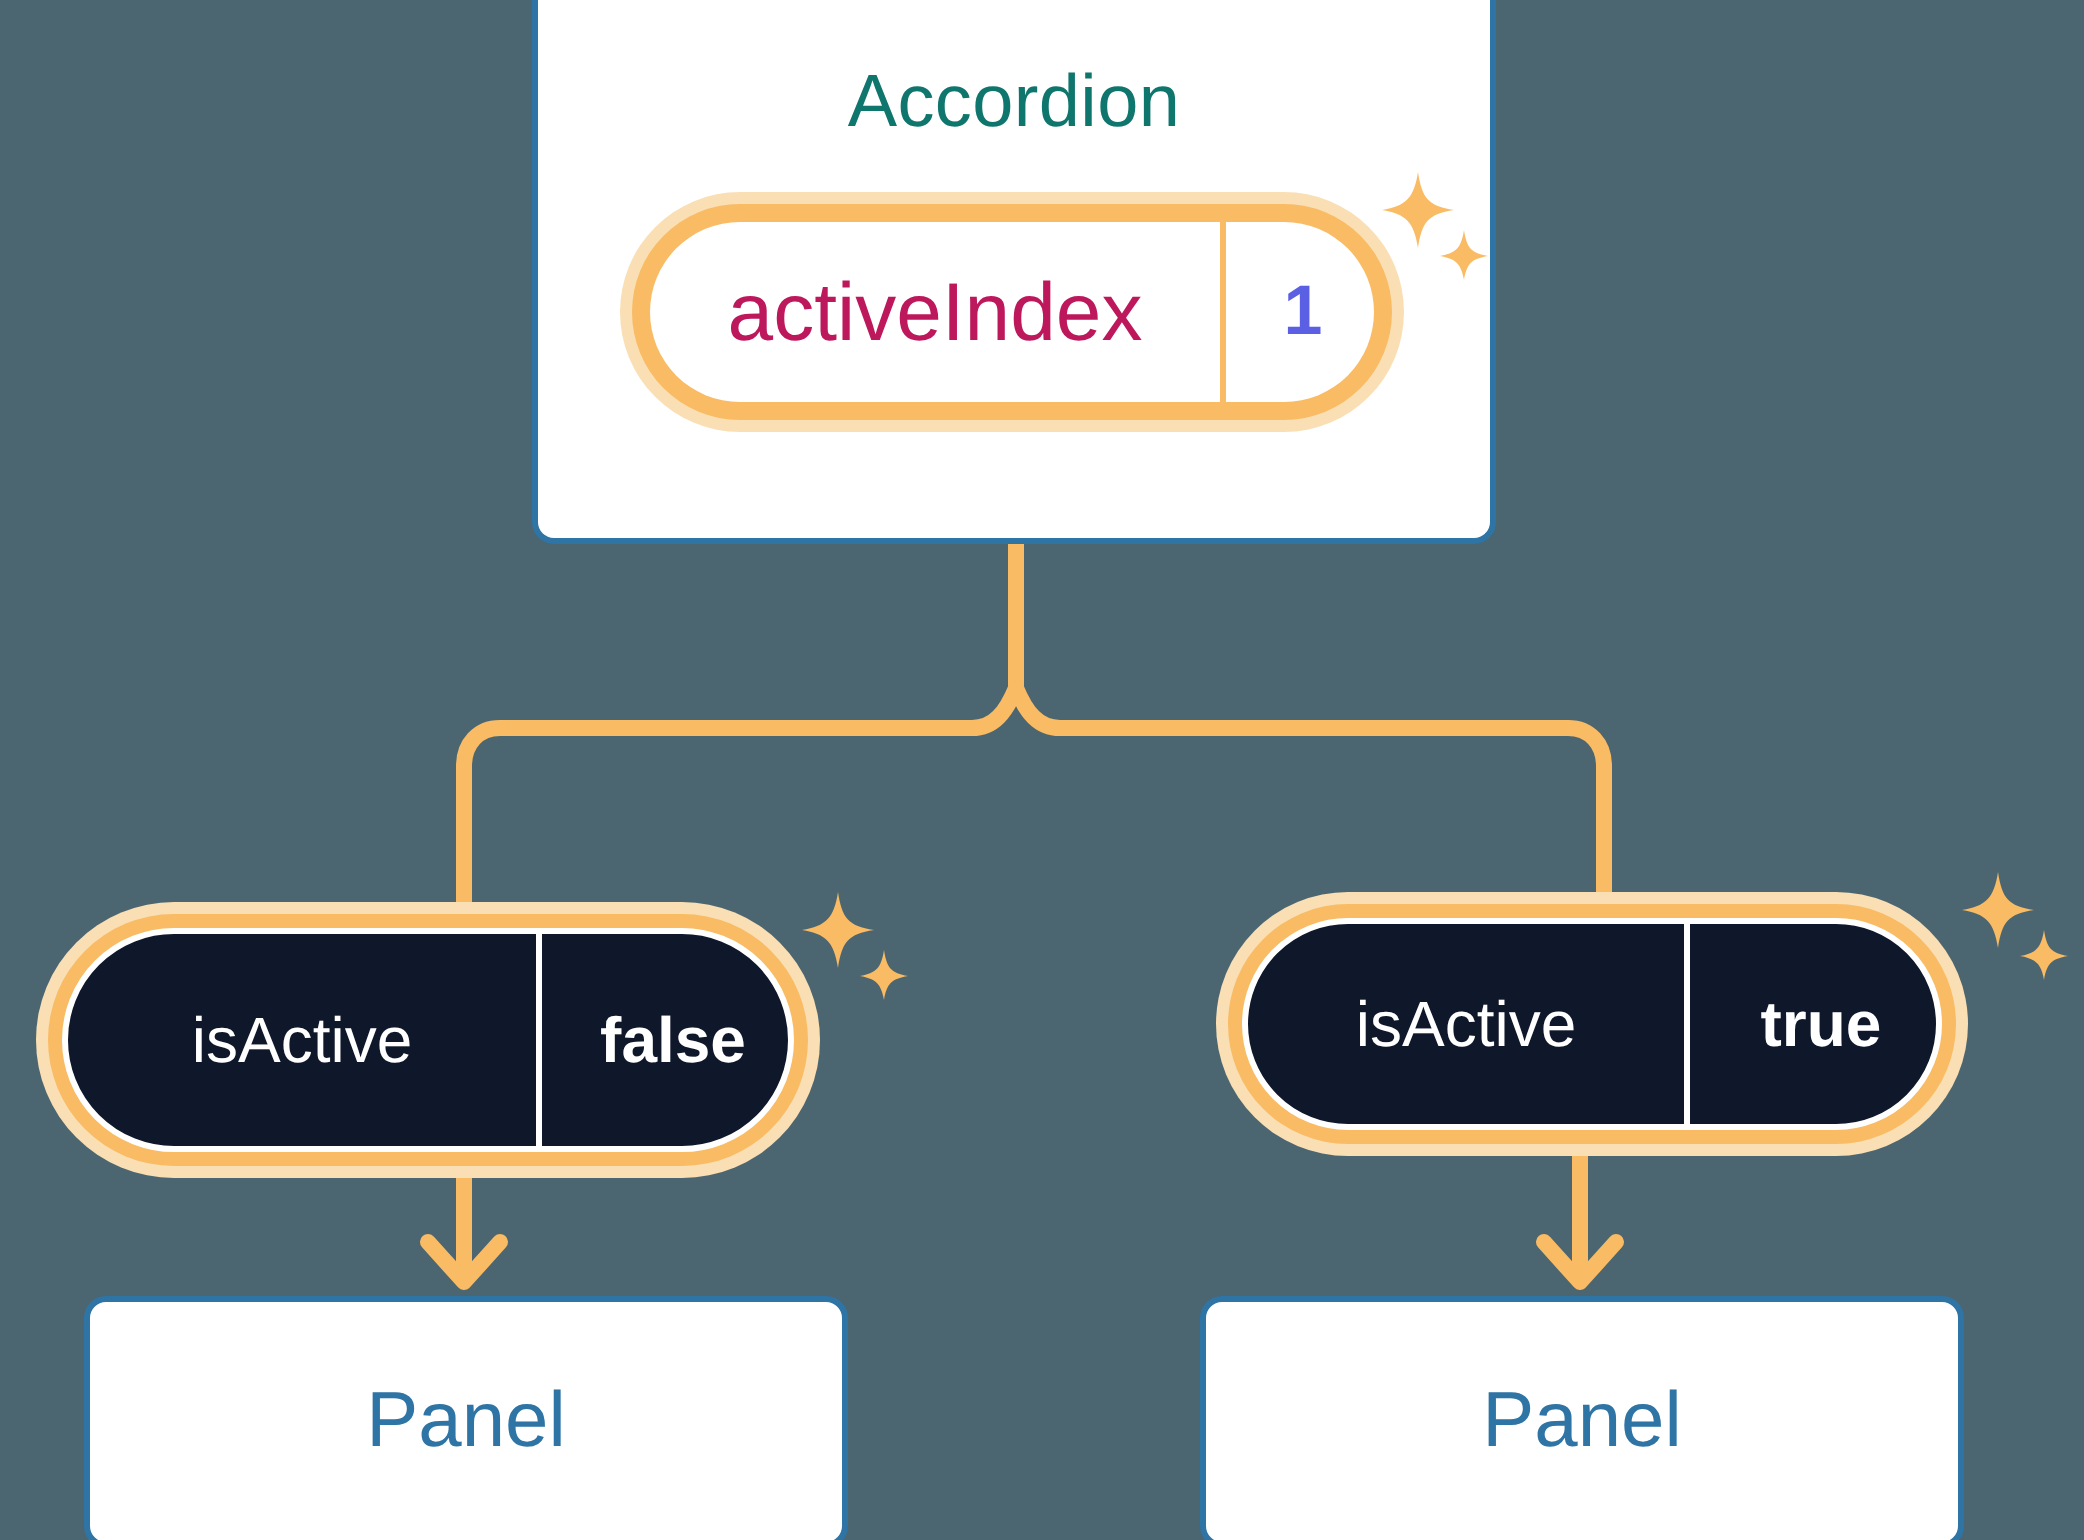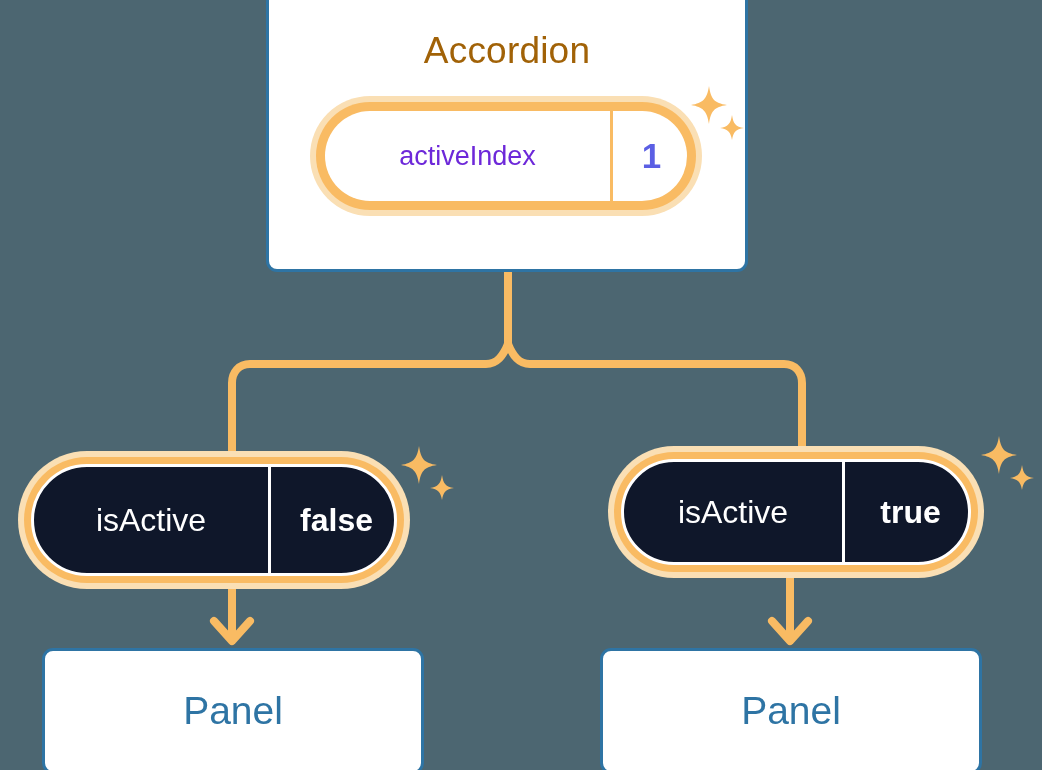--- a/index.html
+++ b/index.html
@@ -47,21 +47,21 @@
     border-top-left-radius: 0;
     border-top-right-radius: 0;
     border-top: 0;
   }
   .card-title {
     position: absolute;
     left: 0;
     right: 0;
     top: 30px;
     text-align: center;
-    color: #a16207;
+    color: #0f766e;
     font-size: 37px;
     letter-spacing: 0.2px;
   }
   .panel-card {
     width: 382px;
     height: 126px;
     border-radius: 11px;
   }
   #panel-left  { left: 42px;  top: 648px; }
   #panel-right { left: 600px; top: 648px; }
@@ -117,22 +117,22 @@
     left: 310px;
     top: 96px;
     width: 392px;
     height: 120px;
   }
   #pill-active-index .pill-body {
     background: #ffffff;
   }
   #pill-active-index .pill-key {
     width: 288px;
-    color: #6d28d9;
-    font-size: 27px;
+    color: #be185d;
+    font-size: 41px;
     border-right: 3px solid #f9bb63;
   }
   #pill-active-index .pill-val {
     width: 77px;
     color: #5b5fe4;
     font-size: 35px;
   }
 
   
   .pill-purple .pill-ring { padding: 7px; }

